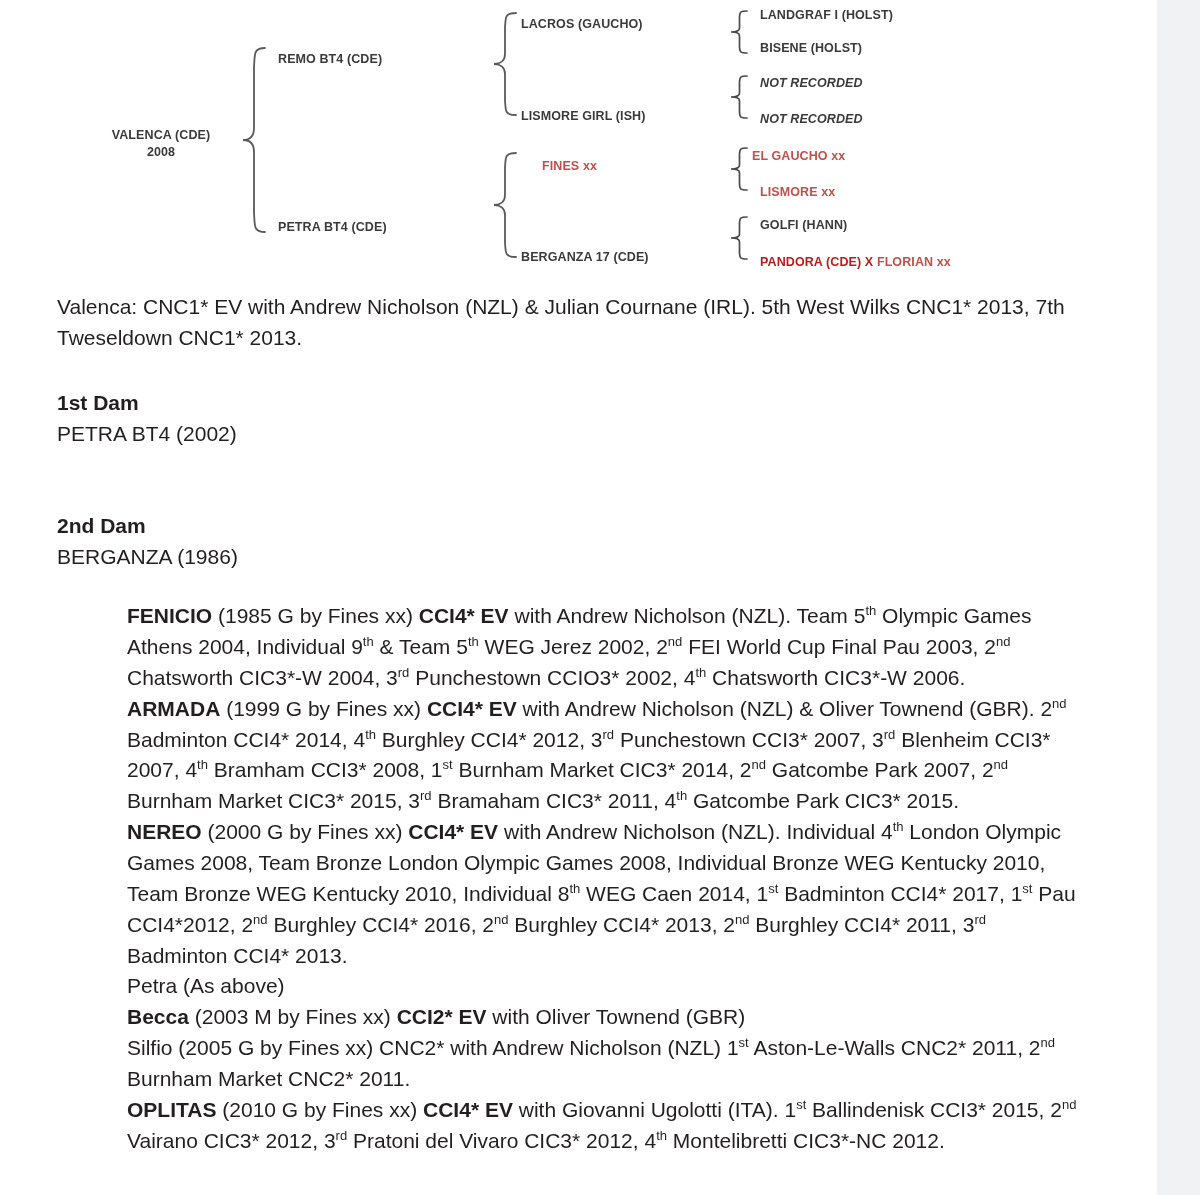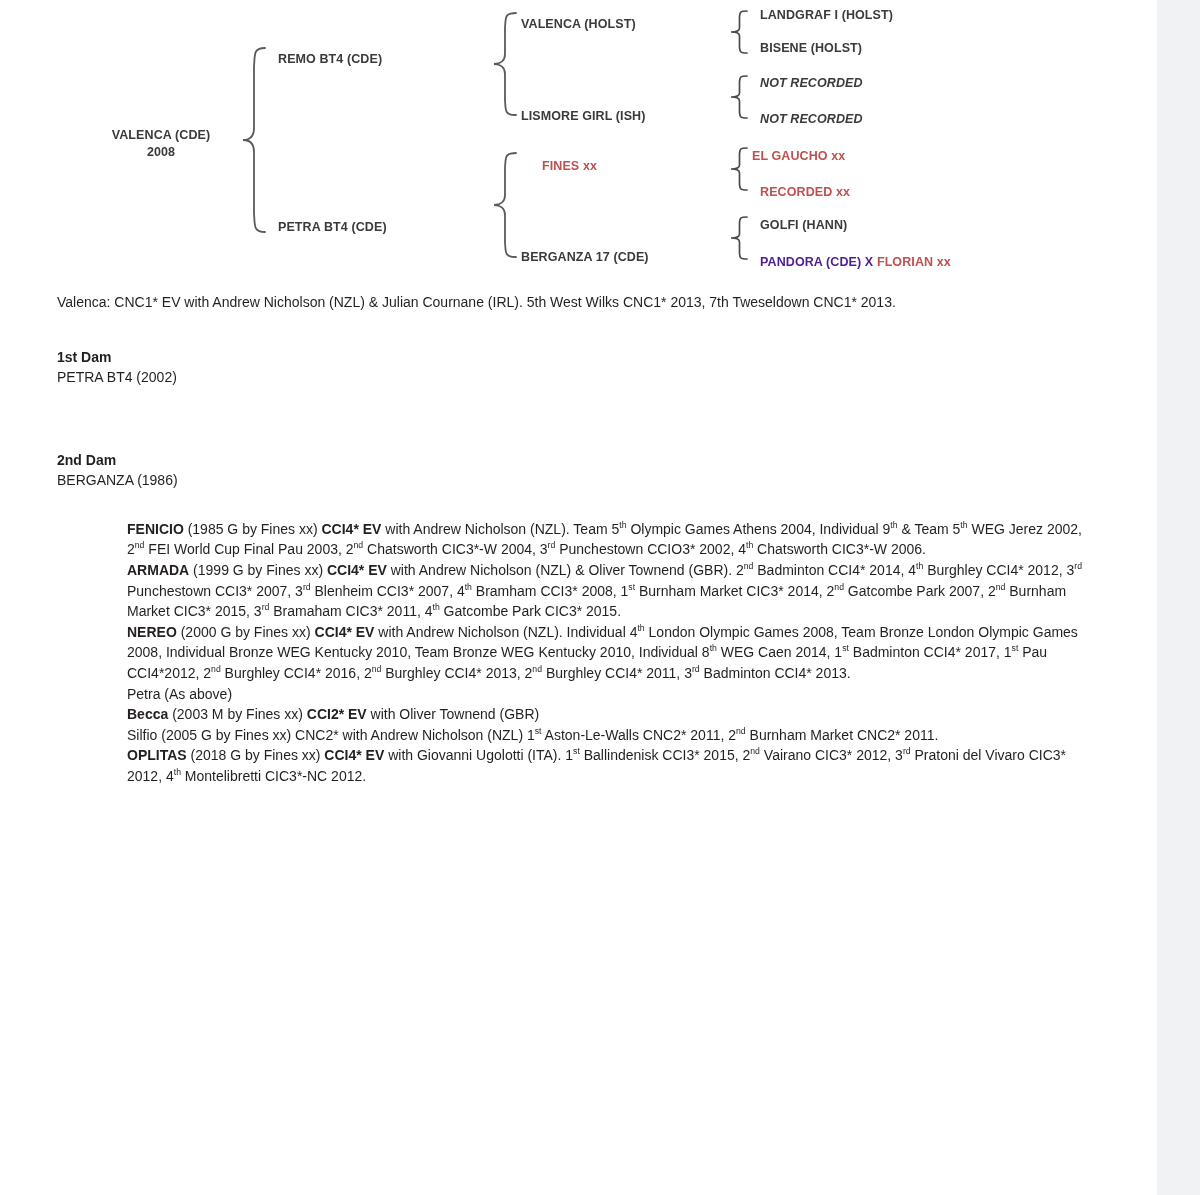--- a/index.html
+++ b/index.html
@@ -40,36 +40,36 @@
     font-size: 12.5px;
     font-weight: bold;
     color: #3a3a3a;
     letter-spacing: 0.1px;
     white-space: nowrap;
     line-height: 1.35;
   }
   .ped-node.red { color: #c0504d; }
   .ped-node.italic { font-style: italic; }
   .ped-node.center { text-align: center; }
-  .ped-node .blk { color: #4c1d95; }
+  .ped-node .blk { color: #b91c1c; }
   .ped-node .rd { color: #c0504d; }
 
   .brace {
     position: absolute;
     color: #5a5a5a;
   }
   .brace svg { display: block; overflow: visible; }
 
   
   .body-text {
     position: absolute;
     left: 57px;
     top: 292px;
     width: 1030px;
-    font-size: 14px;
+    font-size: 21px;
     line-height: 1.47;
     color: #231f20;
   }
   .para { margin: 0; }
   .indent {
     margin-left: 70px;
   }
   .hd {
     font-weight: bold;
   }
@@ -110,21 +110,21 @@
         <path d="M24 3 C12 3 14 8 13 17 L13 44 C13 51 8 54 2 54 C8 54 13 57 13 64 L13 91 C14 100 12 105 24 105" stroke="#5a5a5a" stroke-width="1.8" stroke-linecap="round" fill="none"></path>
       </svg>
     </div>
 
     <div class="brace" style="left:492px; top:150px;">
       <svg width="26" height="112" viewBox="0 0 26 112" fill="none">
         <path d="M24 3 C12 3 14 8 13 17 L13 45 C13 52 8 55 2 55 C8 55 13 58 13 65 L13 93 C14 102 12 107 24 107" stroke="#5a5a5a" stroke-width="1.8" stroke-linecap="round" fill="none"></path>
       </svg>
     </div>
 
-    <div class="ped-node" style="left:521px; top:16px;">VALENCA (HOLST)</div>
+    <div class="ped-node" style="left:521px; top:16px;">LACROS (GAUCHO)</div>
     <div class="ped-node" style="left:521px; top:108px;">LISMORE GIRL (ISH)</div>
     <div class="ped-node red" style="left:521px; top:158px;padding-left:21px;">FINES xx</div>
     <div class="ped-node" style="left:521px; top:249px;">BERGANZA 17 (CDE)</div>
 
     <div class="brace" style="left:729px; top:9px;">
       <svg width="20" height="48" viewBox="0 0 20 48" fill="none">
         <path d="M18 2 C10 2 11 4 10.5 8 L10.5 19 C10.5 22 7 23 2 23 C7 23 10.5 24 10.5 27 L10.5 38 C11 42 10 44 18 44" stroke="#4a4a4a" stroke-width="1.7" stroke-linecap="round" fill="none"></path>
       </svg>
     </div>
     <div class="brace" style="left:729px; top:74px;">
@@ -141,21 +141,21 @@
       <svg width="20" height="48" viewBox="0 0 20 48" fill="none">
         <path d="M18 2 C10 2 11 4 10.5 8 L10.5 19 C10.5 22 7 23 2 23 C7 23 10.5 24 10.5 27 L10.5 38 C11 42 10 44 18 44" stroke="#4a4a4a" stroke-width="1.7" stroke-linecap="round" fill="none"></path>
       </svg>
     </div>
 
     <div class="ped-node" style="left:760px; top:7px;">LANDGRAF I (HOLST)</div>
     <div class="ped-node" style="left:760px; top:40px;">BISENE (HOLST)</div>
     <div class="ped-node italic" style="left:760px; top:75px;">NOT RECORDED</div>
     <div class="ped-node italic" style="left:760px; top:111px;">NOT RECORDED</div>
     <div class="ped-node red" style="left:752px; top:148px;">EL GAUCHO xx</div>
-    <div class="ped-node red" style="left:760px; top:184px;">RECORDED xx</div>
+    <div class="ped-node red" style="left:760px; top:184px;">LISMORE xx</div>
     <div class="ped-node" style="left:760px; top:217px;">GOLFI (HANN)</div>
     <div class="ped-node" style="left:760px; top:254px;">
       <span class="blk">PANDORA (CDE) X </span><span class="rd">FLORIAN xx</span>
     </div>
 
   </div>
 
   <div class="body-text">
 
     <p class="para">Valenca: CNC1* EV with Andrew Nicholson (NZL) &amp; Julian Cournane (IRL). 5th West Wilks CNC1* 2013, 7th Tweseldown CNC1* 2013.</p>
@@ -197,19 +197,19 @@
 
       <p class="para">
         <b>Becca</b><span> (2003 M by Fines xx) </span><b>CCI2* EV</b><span> with Oliver Townend (GBR)</span>
       </p>
 
       <p class="para">
         <span>Silfio</span><span> (2005 G by Fines xx) CNC2* with Andrew Nicholson (NZL) 1<sup>st</sup> Aston-Le-Walls CNC2* 2011, 2<sup>nd</sup> Burnham Market CNC2* 2011.</span>
       </p>
 
       <p class="para">
-        <b>OPLITAS</b><span> (2018 G by Fines xx) </span><b>CCI4* EV</b><span> with Giovanni Ugolotti (ITA). 1<sup>st</sup> Ballindenisk CCI3* 2015, 2<sup>nd</sup> Vairano CIC3* 2012, 3<sup>rd</sup> Pratoni del Vivaro CIC3* 2012, 4<sup>th</sup> Montelibretti CIC3*-NC 2012.</span>
+        <b>OPLITAS</b><span> (2010 G by Fines xx) </span><b>CCI4* EV</b><span> with Giovanni Ugolotti (ITA). 1<sup>st</sup> Ballindenisk CCI3* 2015, 2<sup>nd</sup> Vairano CIC3* 2012, 3<sup>rd</sup> Pratoni del Vivaro CIC3* 2012, 4<sup>th</sup> Montelibretti CIC3*-NC 2012.</span>
       </p>
 
     </div>
   </div>
 
 </div>
 
 </body></html>

